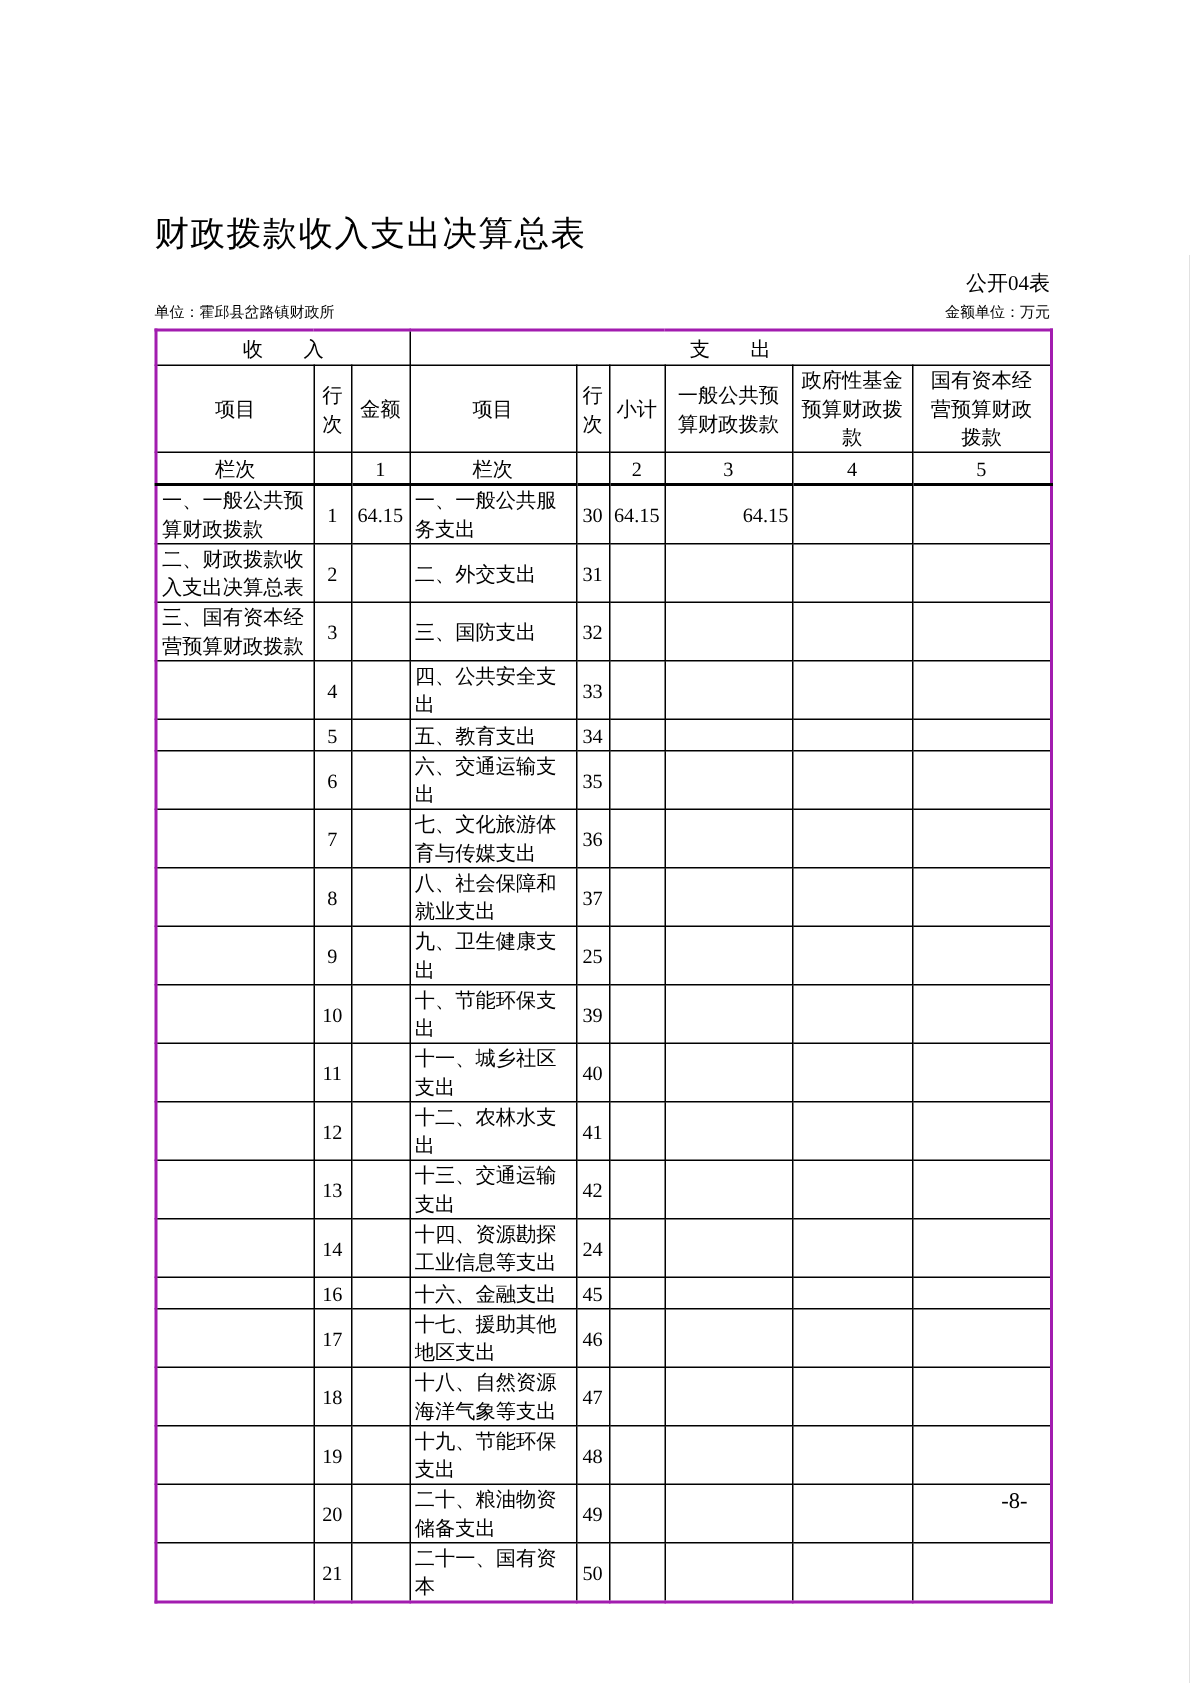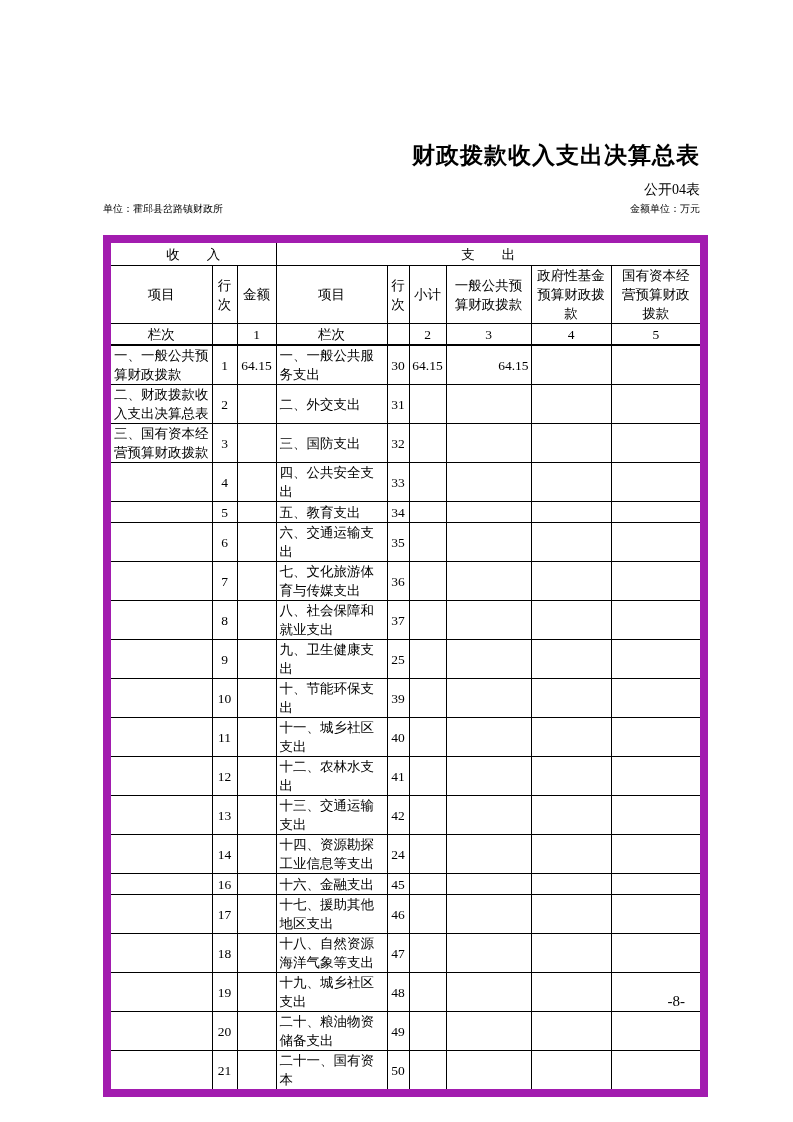--- a/index.html
+++ b/index.html
@@ -15,44 +15,44 @@
   }
   .content {
     position:absolute;
     left:103px; top:141px;
     width:597px;
   }
   .title {
     margin:0;
     font-family:"Liberation Sans","DejaVu Sans",sans-serif;
     font-size:23px;
-    font-weight:bold;
-    text-align:right;
+    font-weight:normal;
+    text-align:left;
     letter-spacing:1px;
     line-height:28px;
   }
   .code-line {
     margin-top:12px;
     text-align:right;
     font-size:14px;
     line-height:18px;
   }
   .meta-line {
     display:flex;
     justify-content:space-between;
     align-items:flex-end;
     font-size:10px;
     line-height:20px;
   }
   table.fiscal {
-    margin-top:16px;
+    margin-top:0;
     width:597px;
     table-layout:fixed;
     border-collapse:collapse;
-    border:8px solid #a21caf;
+    border:2px solid #a21caf;
     font-size:13.5px;
   }
   .fiscal th, .fiscal td {
     border:1px solid #000;
     padding:0;
     vertical-align:middle;
     font-weight:normal;
     line-height:19px;
     overflow:hidden;
     word-break:break-all;
@@ -313,21 +313,21 @@
             <td class="rowno">47</td>
             <td class="amt"></td>
             <td class="amt-r"></td>
             <td class="amt"></td>
             <td class="amt"></td>
           </tr>
           <tr>
             <td class="item"></td>
             <td class="rowno">19</td>
             <td class="amt"></td>
-            <td class="item">十九、城乡社区支出</td>
+            <td class="item">十九、节能环保支出</td>
             <td class="rowno">48</td>
             <td class="amt"></td>
             <td class="amt-r"></td>
             <td class="amt"></td>
             <td class="amt"></td>
           </tr>
           <tr>
             <td class="item"></td>
             <td class="rowno">20</td>
             <td class="amt"></td>

